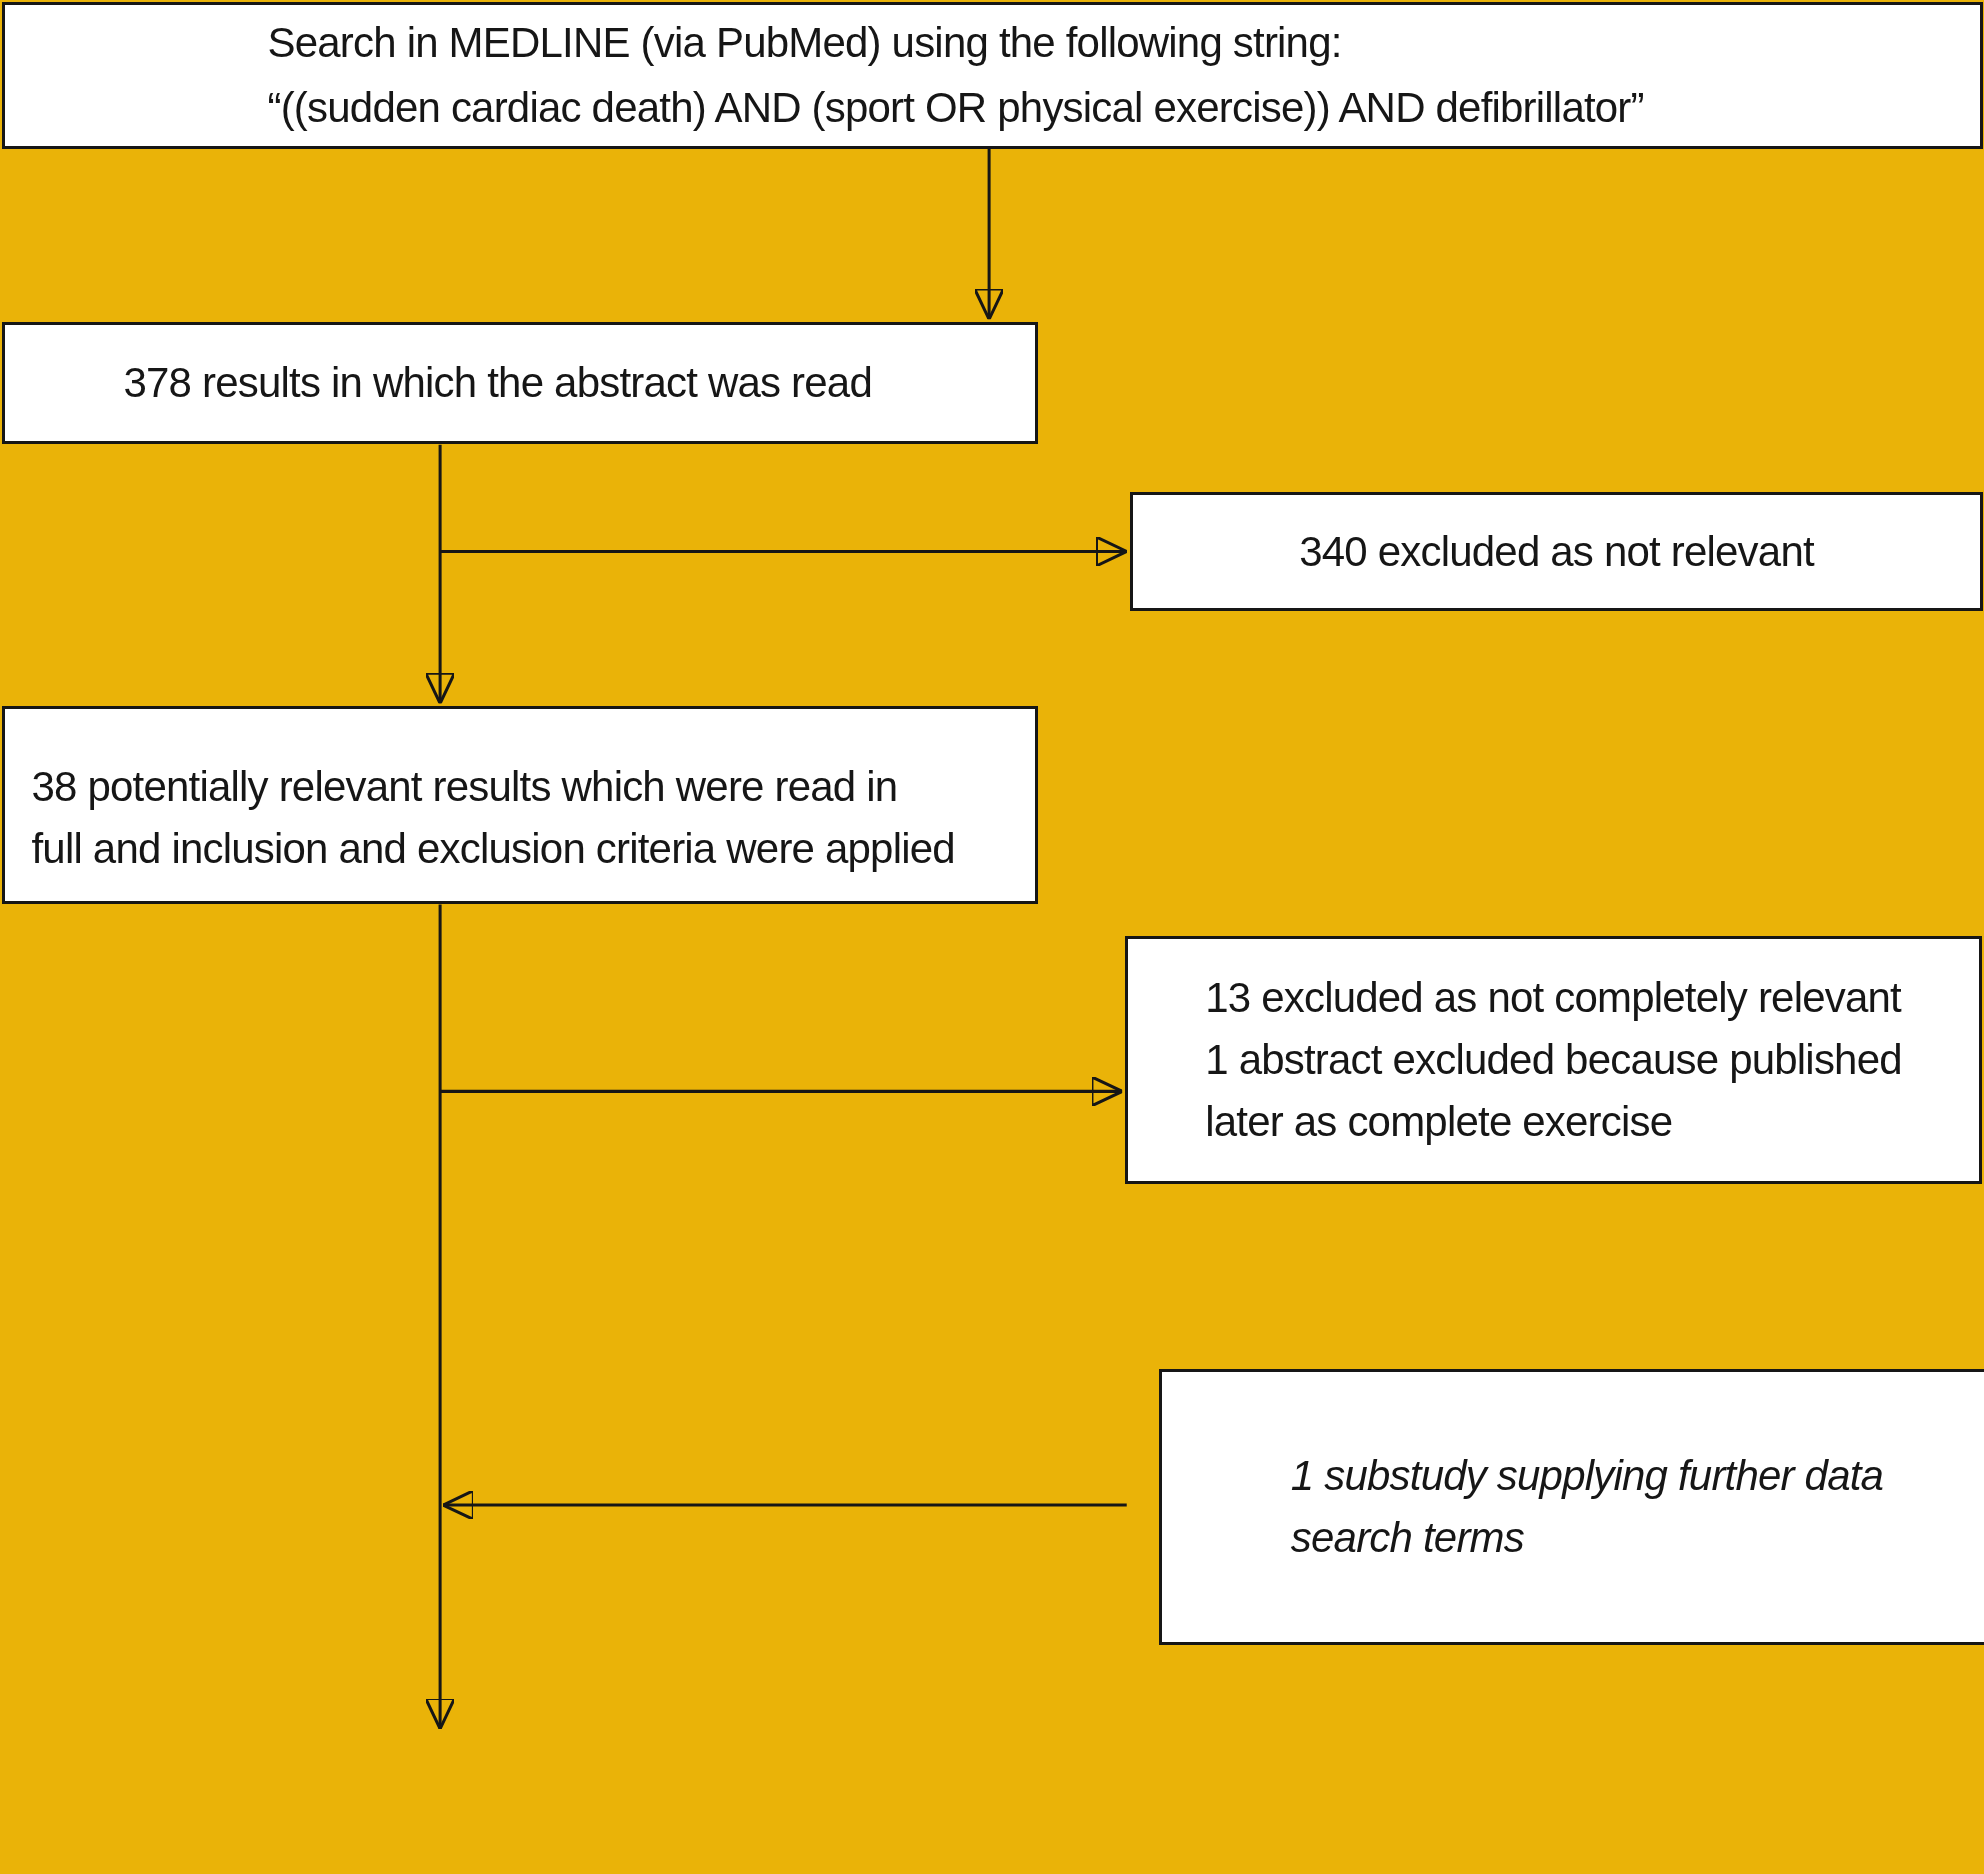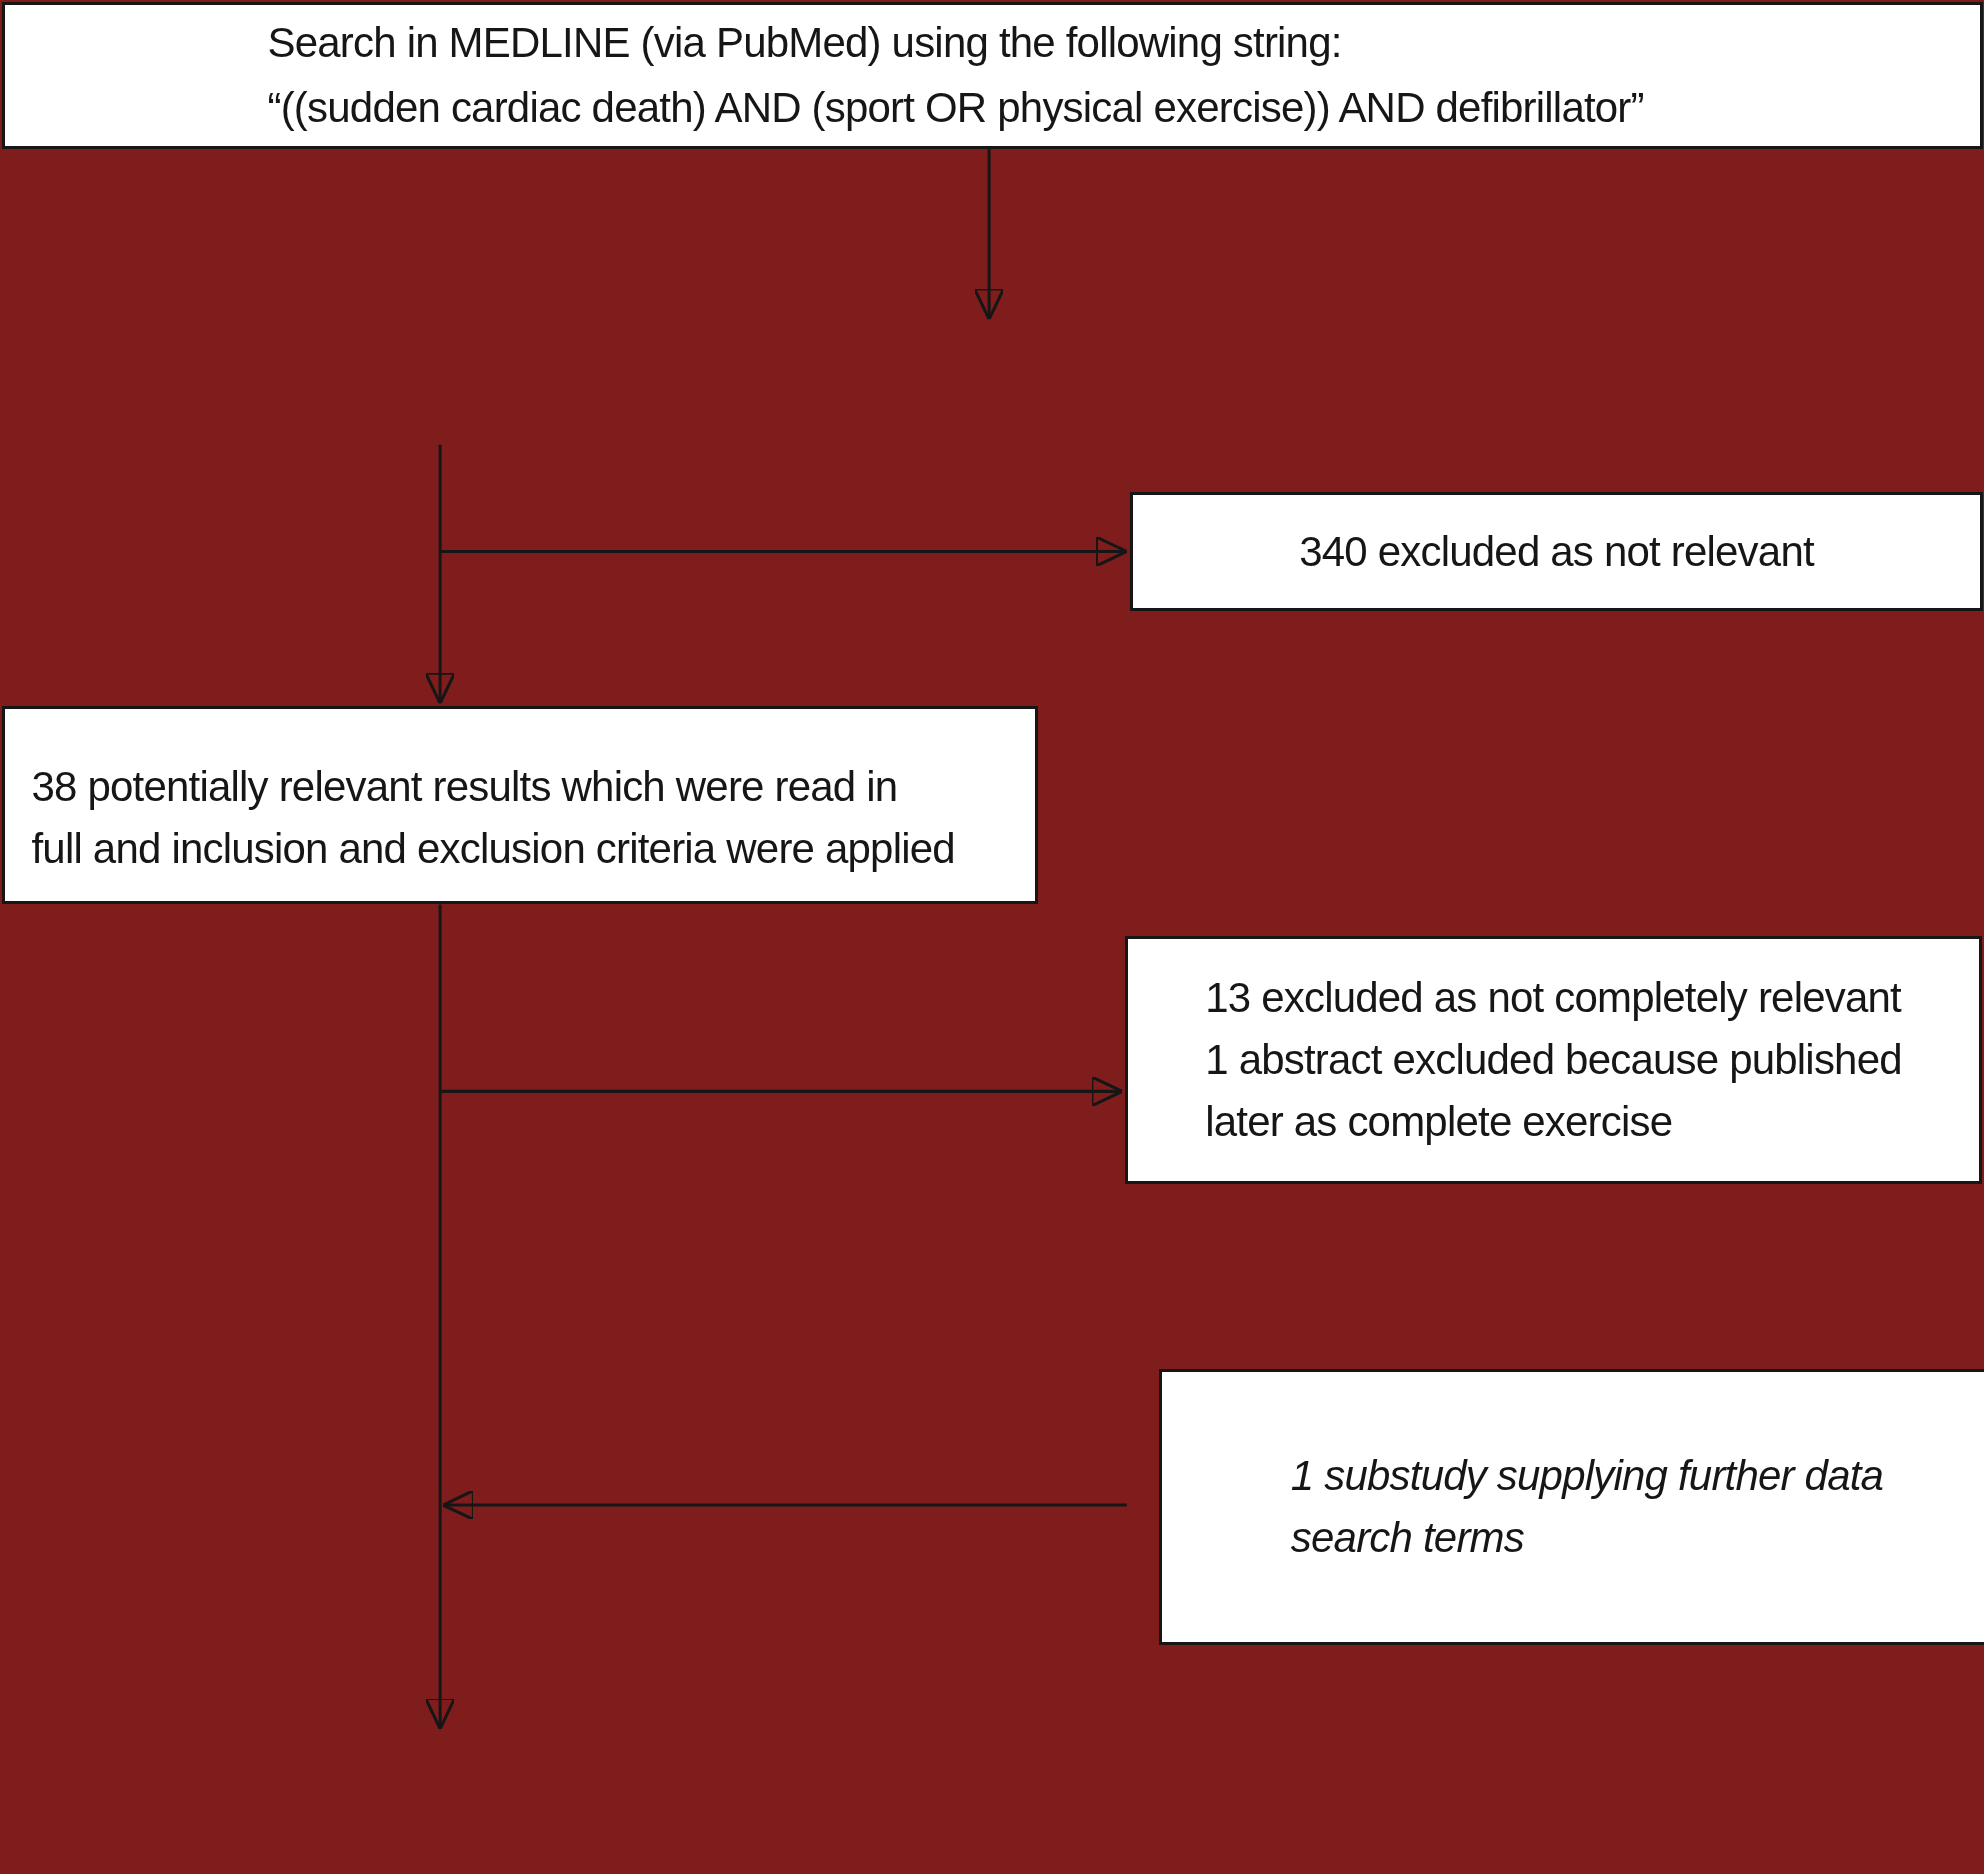--- a/index.html
+++ b/index.html
@@ -3,21 +3,21 @@
 <meta charset="utf-8">
 <style>
   * { box-sizing: border-box; margin: 0; padding: 0; }
   html, body { background: #ffffff; }
   body { font-family: "Liberation Sans", sans-serif; }
 
   .canvas {
     position: relative;
     width: 1985px;
     height: 1875px;
-    background: #7f1d1d;
+    background: #eab308;
     color: #161616;
     overflow: hidden;
   }
 
   .connectors {
     position: absolute;
     left: 0; top: 0;
     width: 1985px; height: 1875px;
   }
   .connectors path {
@@ -82,20 +82,25 @@
     <path d="M1490,1990 L586,1990" marker-end="url(#arrowhead)"></path>
   </svg>
 
   <div class="box box-search">
     <div class="block">
       <div>Search in MEDLINE (via PubMed) using the following string:</div>
       <div>“((sudden cardiac death) AND (sport OR physical exercise)) AND defibrillator”</div>
     </div>
   </div>
 
+  <div class="box box-abstract">
+    <div class="block">
+      <div>378 results in which the abstract was read</div>
+    </div>
+  </div>
 
   <div class="box box-excl340 center-text">
     <div class="block">
       <div>340 excluded as not relevant</div>
     </div>
   </div>
 
   <div class="box box-full">
     <div class="block">
       <div>38 potentially relevant results which were read in</div>

